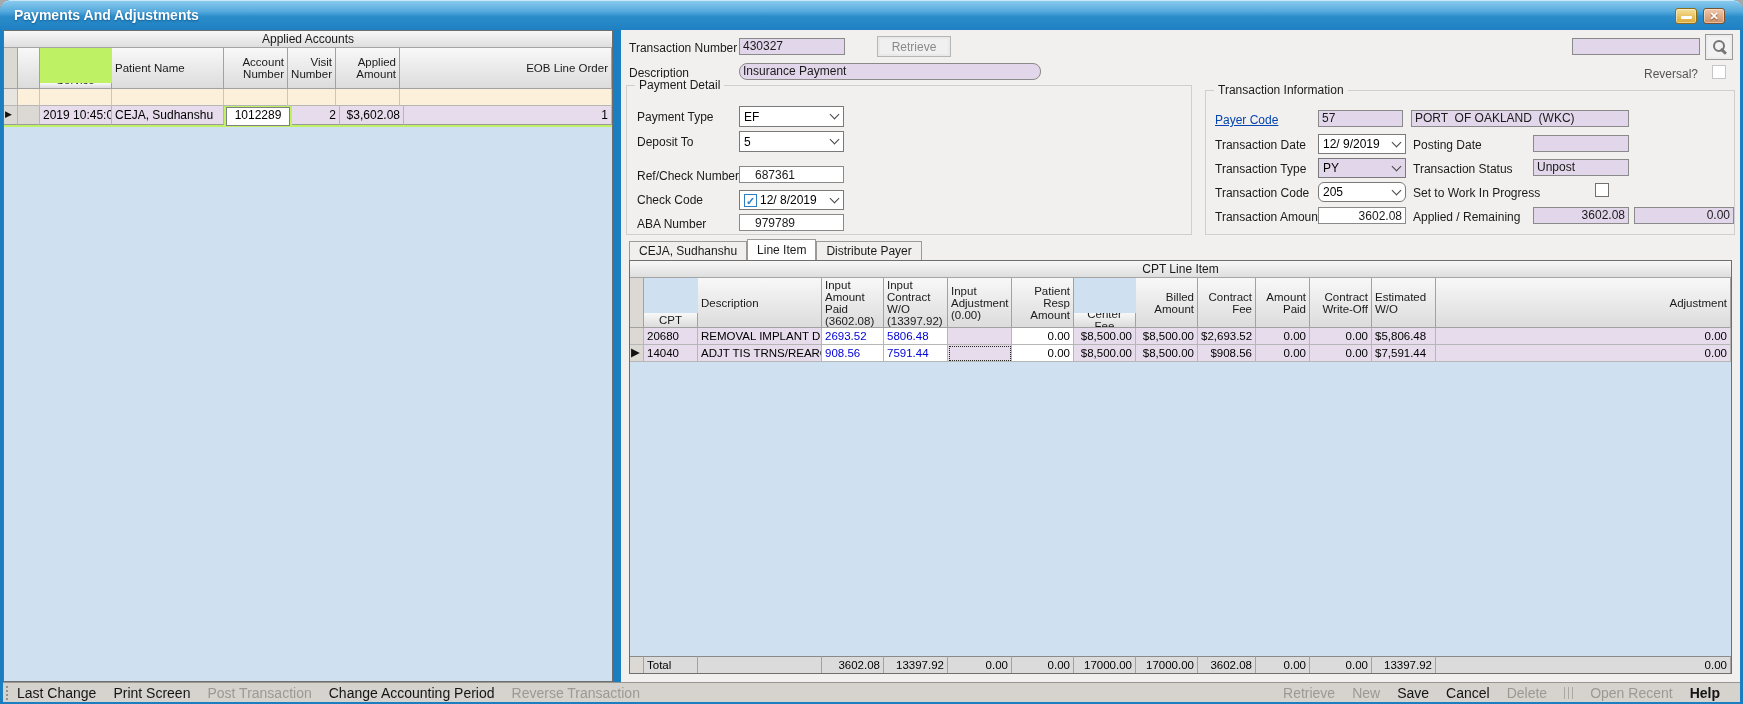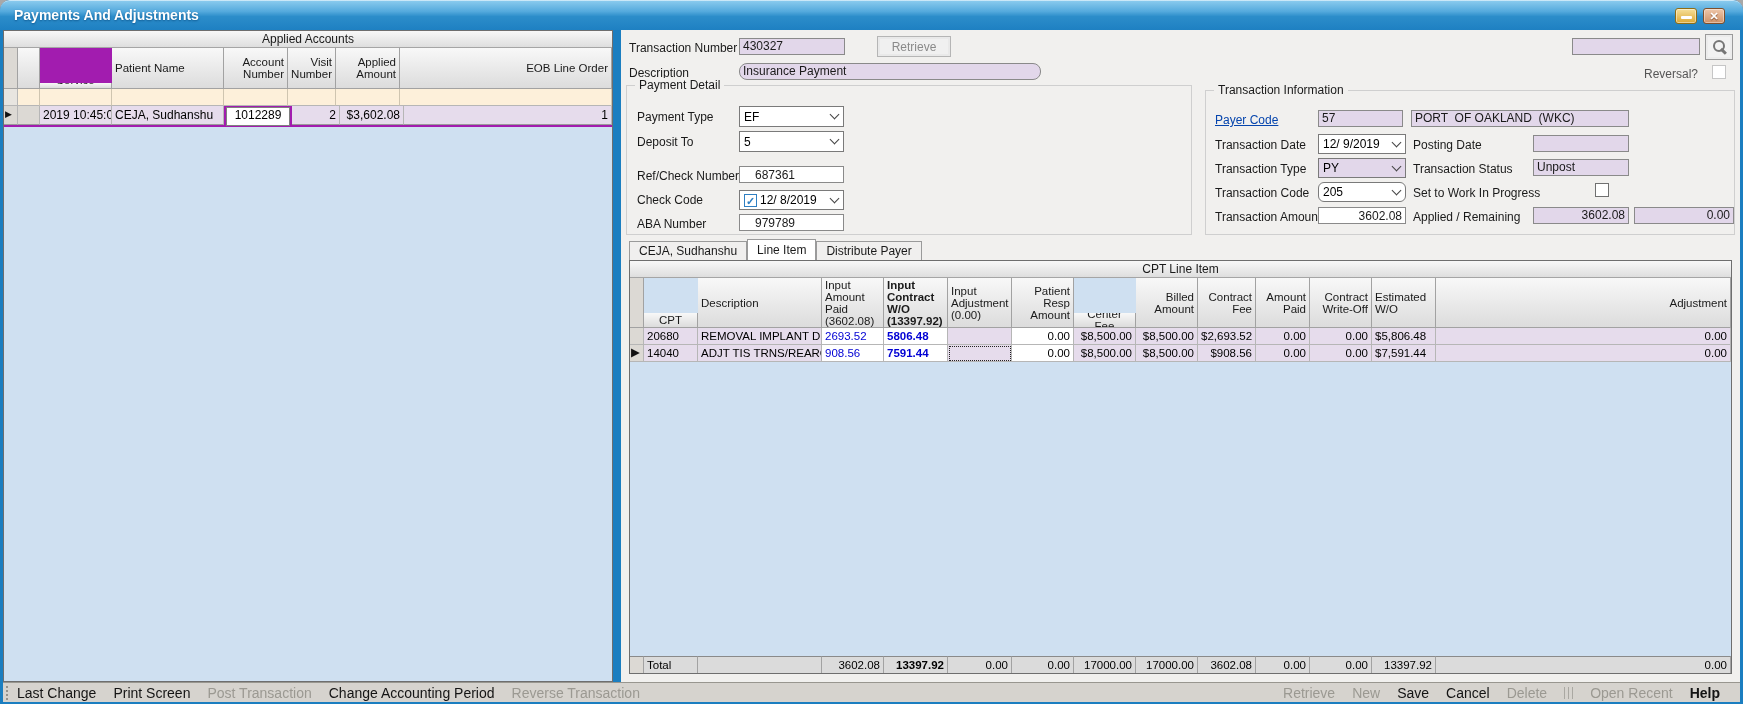--- a/index.html
+++ b/index.html
@@ -16,21 +16,21 @@
   .btn-min{position:absolute;right:46px;top:8px;width:22px;height:16px;border:1px solid #8f6d15;border-radius:3px;
     background:linear-gradient(#f6e09a,#dca833);box-shadow:inset 0 0 0 1px rgba(255,255,255,.45);cursor:pointer;}
   .btn-min .dash{position:absolute;left:5px;bottom:4px;width:11px;height:3px;background:#fff;border-radius:1px;}
   .btn-close{position:absolute;right:18px;top:8px;width:22px;height:16px;border:1px solid #7e4f2c;border-radius:3px;
     background:linear-gradient(#eec7aa,#cf9166);box-shadow:inset 0 0 0 1px rgba(255,255,255,.4);
     color:#fff;font-size:11px;font-weight:bold;text-align:center;line-height:14px;cursor:pointer;
     text-shadow:0 1px 1px rgba(90,40,10,.7);}
 
   
   .main{position:absolute;top:30px;left:3px;right:3px;bottom:22px;display:flex;}
-  .left-panel{width:610px;display:flex;flex-direction:column;border:1px solid #6e6e6e;background:#a21caf;}
+  .left-panel{width:610px;display:flex;flex-direction:column;border:1px solid #6e6e6e;background:#bef264;}
   .splitter{width:8px;background:#1b7ec0;}
   .right-panel{flex:1;position:relative;background:#f1f0ee;}
 
   
   .grid-caption{height:17px;background:linear-gradient(#f8f8f8,#dedede);border-bottom:1px solid #a5a5a5;
     text-align:center;font-size:12px;color:#1a1a1a;line-height:16px;flex:none;}
   .grow{display:flex;flex:none;}
   .gcell{border-right:1px solid #b6b6b6;padding:1px 3px;overflow:hidden;white-space:nowrap;font-size:12px;}
   .ghead .gcell{background:linear-gradient(#f8f8f8,#dcdcdc);border-right:1px solid #a2a2a2;border-bottom:1px solid #a2a2a2;
     white-space:normal;display:flex;align-items:center;font-size:11.5px;line-height:12px;color:#1a1a1a;}
@@ -45,21 +45,21 @@
   .a-pname{width:112px;flex:none;} .a-acct{width:64px;flex:none;} .a-visit{width:48px;flex:none;}
   .a-amt{width:64px;flex:none;} .a-eob{flex:1;}
   .aa-header{height:41px;}
   .aa-filter .gcell{background:#fdf0da;height:17px;border-right:1px solid #cfc5b0;border-bottom:1px solid #b6b6b6;}
   .aa-filter .indcell{background:#e8e5e0 !important;border-right:1px solid #b6b6b6;}
   .aa-row .gcell{background:#e6dcec;height:19px;line-height:17px;border-bottom:1px solid #9a9a9a;}
   .aa-row .acctbox{background:#fff;border:1px solid #808080;text-align:center;line-height:15px;margin:1px 2px;padding:0;}
 
   
   .c-ind{width:14px;flex:none;} .c-cpt{width:54px;flex:none;} .c-desc{width:124px;flex:none;}
-  .c-iap{width:62px;flex:none;} .c-icw{width:64px;flex:none;font-weight:bold;} .c-iadj{width:64px;flex:none;}
+  .c-iap{width:62px;flex:none;} .c-icw{width:64px;flex:none;} .c-iadj{width:64px;flex:none;}
   .c-presp{width:62px;flex:none;} .c-cfee{width:62px;flex:none;} .c-billed{width:62px;flex:none;}
   .c-confee{width:58px;flex:none;} .c-apaid{width:54px;flex:none;} .c-cwo{width:62px;flex:none;}
   .c-ewo{width:64px;flex:none;} .c-adj{flex:1;}
   .cpt-grid{position:absolute;left:8px;top:230px;right:8px;bottom:8px;border:1px solid #6e6e6e;
     background:#cfe0f1;display:flex;flex-direction:column;}
   .cpt-header{height:50px;}
   .cpt-row .gcell{background:#e6dcec;height:17px;line-height:15px;font-size:11.5px;border-bottom:1px solid #b6b6b6;}
   .cpt-row .white{background:#fff;}
   .cpt-row .bluev{color:#0000d4;}
   .cpt-row .focus-cell{outline:1px dotted #222;outline-offset:-2px;}

